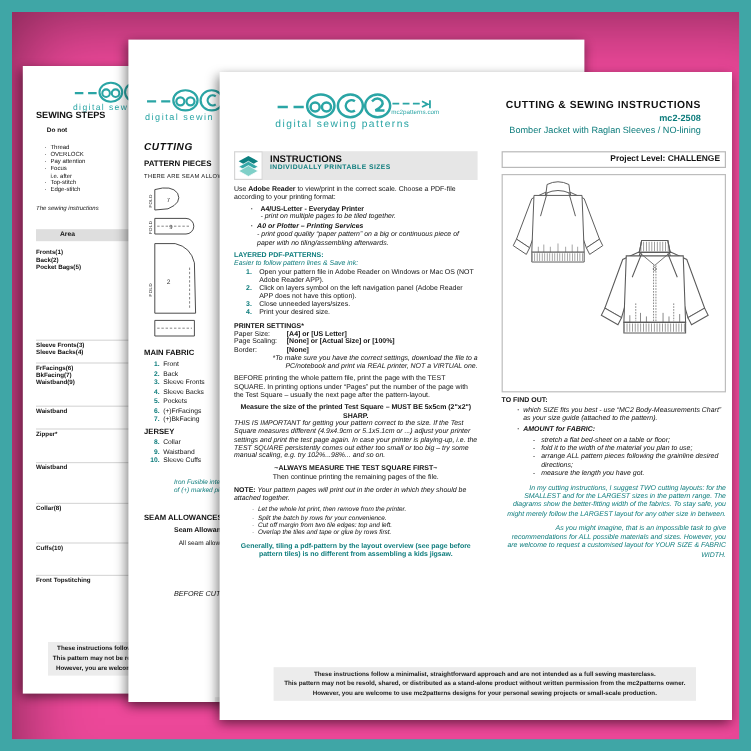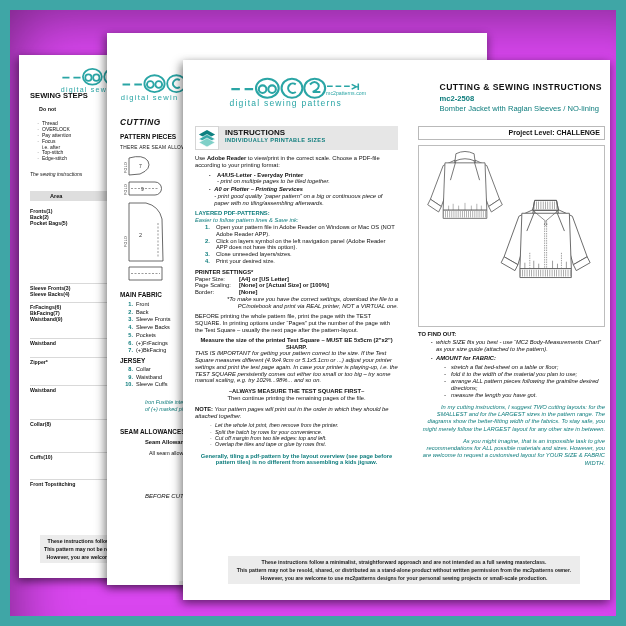--- a/index.html
+++ b/index.html
@@ -1,37 +1,37 @@
 <!DOCTYPE html>
 <html><head>
 <meta charset="utf-8">
 <style>
   html,body{margin:0;padding:0;background:#222;}
   *{box-sizing:border-box;}
   #canvas{
     position:relative;width:626px;height:626px;overflow:hidden;
-    background:#d946ef;border:10px solid #3fa6a6;
+    background:#ec4899;border:10px solid #3fa6a6;
     box-shadow:inset 30px 30px 60px -25px rgba(0,0,0,.45);
     font-family:"Liberation Sans", sans-serif;color:#111;
   }
   .pg{position:absolute;background:#fff;overflow:hidden;
       box-shadow:-3px 3px 9px rgba(0,0,0,.38),2px 3px 8px rgba(0,0,0,.25);}
   #page1{left:9px;top:45px;width:340px;height:523px;}
   #page2{left:97px;top:23px;width:380px;height:552px;}
   #page3{left:173px;top:50px;width:427px;height:540px;}
   .teal{color:#0d7c7c;}
   .b{font-weight:bold;} .i{font-style:italic;}
   .c{text-align:center;} .r{text-align:right;}
 
   
   .logo{display:block;}
 
   
   .hd-logo{position:absolute;left:45px;top:14px;width:145px;}
-  .hd-right{position:absolute;right:8px;top:22px;text-align:left;line-height:1.35;}
+  .hd-right{position:absolute;right:26px;top:22px;text-align:right;line-height:1.35;}
   .hd-title{font-size:8.6px;font-weight:bold;letter-spacing:.4px;}
   .hd-code{font-size:7.6px;font-weight:bold;color:#0d7c7c;}
   .hd-sub{font-size:7.6px;font-weight:normal;color:#0d7c7c;}
 
   .colL{position:absolute;left:12px;top:66px;width:203px;font-size:5.8px;line-height:1.17;}
   .colR{position:absolute;left:235px;top:66px;width:187px;font-size:5.8px;line-height:1.2;}
 
   .prep-band{display:flex;align-items:stretch;margin-bottom:5px;}
   .prep-ico{width:24px;height:24px;border:1px solid #d5d5d5;display:flex;align-items:center;justify-content:center;background:#fff;}
   .prep-txt{flex:1;background:#e6e6e6;padding:2px 0 2px 6px;}

